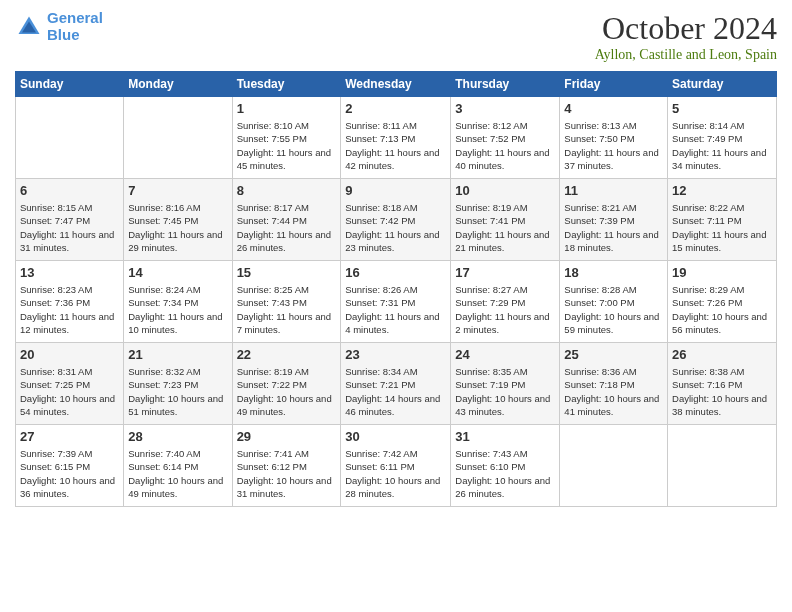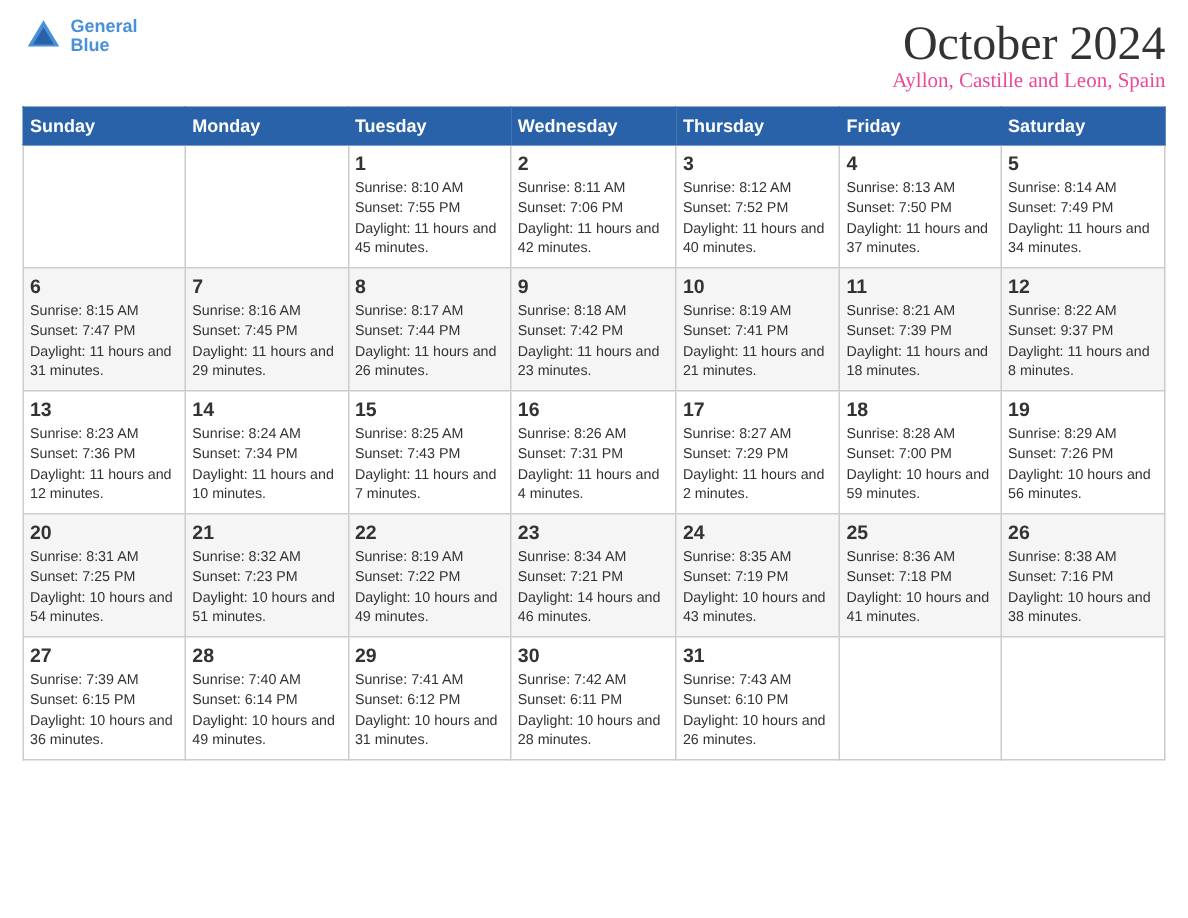--- a/index.html
+++ b/index.html
@@ -21,42 +21,42 @@
       justify-content: space-between;
       align-items: flex-start;
       margin-bottom: 8px;
     }
     .logo {
       display: flex;
       align-items: center;
       gap: 4px;
     }
     .logo-text {
-      font-size: 12px;
+      font-size: 15px;
       font-weight: bold;
       line-height: 1.1;
       color: #333;
     }
     .logo-text .blue { color: #4a90d9; }
     .logo-icon {
       width: 28px;
       height: 28px;
     }
     .title-section {
       text-align: right;
       font-family: Liberation Serif, serif;
     }
     .month-title {
       font-size: 32px;
       font-weight: normal;
       color: #333;
     }
     .location {
       font-size: 14px;
-      color: #ec4899;
+      color: #4d7c0f;
     }
     .calendar {
       width: 100%;
       border-collapse: collapse;
       font-size: 10px;
       border-radius: 14px;
     }
     .calendar th {
       background: #2962a8;
       color: #fff;
@@ -133,21 +133,21 @@
           <td class="empty"></td>
           <td>
             <span class="day-num">1</span>
             <div>Sunrise: 8:10 AM</div>
             <div>Sunset: 7:55 PM</div>
             <div>Daylight: 11 hours and 45 minutes.</div>
           </td>
           <td>
             <span class="day-num">2</span>
             <div>Sunrise: 8:11 AM</div>
-            <div>Sunset: 7:06 PM</div>
+            <div>Sunset: 7:13 PM</div>
             <div>Daylight: 11 hours and 42 minutes.</div>
           </td>
           <td>
             <span class="day-num">3</span>
             <div>Sunrise: 8:12 AM</div>
             <div>Sunset: 7:52 PM</div>
             <div>Daylight: 11 hours and 40 minutes.</div>
           </td>
           <td>
             <span class="day-num">4</span>
@@ -195,22 +195,22 @@
           </td>
           <td>
             <span class="day-num">11</span>
             <div>Sunrise: 8:21 AM</div>
             <div>Sunset: 7:39 PM</div>
             <div>Daylight: 11 hours and 18 minutes.</div>
           </td>
           <td>
             <span class="day-num">12</span>
             <div>Sunrise: 8:22 AM</div>
-            <div>Sunset: 9:37 PM</div>
-            <div>Daylight: 11 hours and 8 minutes.</div>
+            <div>Sunset: 7:11 PM</div>
+            <div>Daylight: 11 hours and 15 minutes.</div>
           </td>
         </tr>
         <tr>
           <td>
             <span class="day-num">13</span>
             <div>Sunrise: 8:23 AM</div>
             <div>Sunset: 7:36 PM</div>
             <div>Daylight: 11 hours and 12 minutes.</div>
           </td>
           <td>

